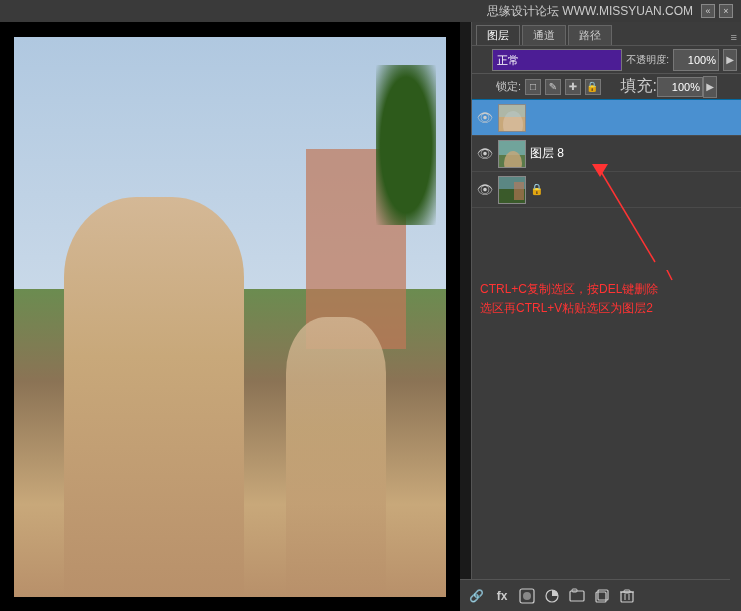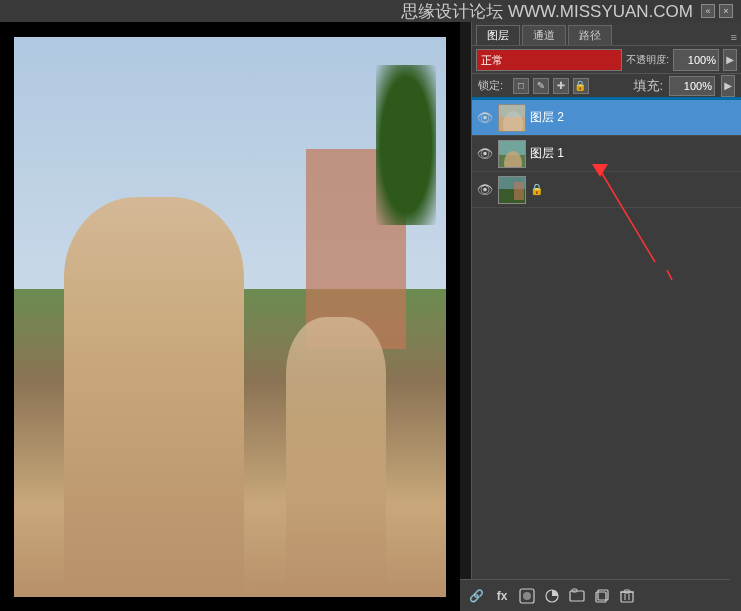--- a/index.html
+++ b/index.html
@@ -20,21 +20,21 @@
       height: 22px;
       background: #3a3a3a;
       display: flex;
       align-items: center;
       justify-content: flex-end;
       padding-right: 8px;
       z-index: 10;
     }
     .top-bar-text {
       color: #cccccc;
-      font-size: 17px;
+      font-size: 12px;
     }
     .top-bar-controls {
       display: flex;
       gap: 4px;
       margin-left: 8px;
     }
     .top-btn {
       width: 14px;
       height: 14px;
       background: #555;
@@ -121,27 +121,28 @@
       align-items: center;
       height: 28px;
       background: #3c3c3c;
       padding: 2px 4px;
       gap: 4px;
       border-bottom: 1px solid #555;
     }
     .layer-mode-select {
       flex: 1;
       height: 22px;
-      background: #b91c1c;
+      background: #4c1d95;
       border: 1px solid #777;
       color: #fff;
       font-size: 11px;
       padding: 0 4px;
       appearance: none;
       cursor: pointer;
+      margin-left: 16px;
     }
     .opacity-label {
       color: #ccc;
       font-size: 10px;
     }
     .opacity-input {
       width: 46px;
       height: 22px;
       background: #555;
       border: 1px solid #777;
@@ -161,23 +162,22 @@
       display: flex;
       align-items: center;
       justify-content: center;
     }
 
     
     .lock-row {
       display: flex;
       align-items: center;
       height: 26px;
-      padding: 0 6px;
-      gap: 6px;
-      border-bottom: 3px solid #0369a1;
+      padding: 0 24px;
+      border-bottom: 1px solid #0369a1;
       background: #3c3c3c;
     }
     .lock-label {
       color: #ccc;
       font-size: 11px;
       margin-right: 4px;
     }
     .lock-icons {
       display: flex;
       gap: 4px;
@@ -189,21 +189,21 @@
       border: 1px solid #777;
       color: #ccc;
       font-size: 10px;
       cursor: pointer;
       display: flex;
       align-items: center;
       justify-content: center;
     }
     .fill-label {
       color: #ccc;
-      font-size: 13px;
+      font-size: 16px;
       margin-left: auto;
     }
     .fill-input {
       width: 46px;
       height: 20px;
       background: #555;
       border: 1px solid #777;
       color: #fff;
       font-size: 11px;
       text-align: right;
@@ -444,33 +444,32 @@
 
     <div class="layer-item active">
       <div class="layer-eye">👁</div>
       <div class="layer-thumb thumb-layer2">
         <svg width="28" height="28" viewBox="0 0 28 28">
           <rect width="28" height="28" fill="#c8a87a"></rect>
           <ellipse cx="14" cy="20" rx="10" ry="14" fill="#d4b896"></ellipse>
           <rect x="0" y="0" width="28" height="12" fill="#87CEEB" opacity="0.4"></rect>
         </svg>
       </div>
-      <span class="layer-name">图层 2</span>
     </div>
 
     <div class="layer-item normal">
       <div class="layer-eye">👁</div>
       <div class="layer-thumb thumb-layer1">
         <svg width="28" height="28" viewBox="0 0 28 28">
           <rect width="28" height="28" fill="#5a7a4a"></rect>
           <rect x="0" y="0" width="28" height="14" fill="#87CEEB" opacity="0.5"></rect>
           <ellipse cx="14" cy="22" rx="9" ry="12" fill="#c8a87a" opacity="0.8"></ellipse>
         </svg>
       </div>
-      <span class="layer-name">图层 1</span>
+      <span class="layer-name">图层 8</span>
     </div>
 
     <div class="layer-item normal">
       <div class="layer-eye">👁</div>
       <div class="layer-thumb thumb-bg">
         <svg width="28" height="28" viewBox="0 0 28 28">
           <rect width="28" height="28" fill="#3a5a2a"></rect>
           <rect x="0" y="0" width="28" height="12" fill="#6a9aaa" opacity="0.7"></rect>
           <rect x="15" y="5" width="10" height="18" fill="#c07858" opacity="0.6"></rect>
         </svg>
@@ -483,20 +482,23 @@
   <div class="annotation-area" style="position:relative; top:0; left:0; width:100%; height:130px; pointer-events:none;">
     <svg style="position:absolute;top:10px;left:0;width:270px;height:120px;">
 
       <line x1="200" y1="10" x2="155" y2="-80" stroke="#ff3333" stroke-width="1.5" marker-end="url(#arr)"></line>
       <defs>
         <marker id="arr" markerWidth="6" markerHeight="6" refX="3" refY="3" orient="auto">
           <path d="M0,0 L6,3 L0,6 Z" fill="#ff3333"></path>
         </marker>
       </defs>
     </svg>
+    <div style="position:absolute;top:20px;left:8px;color:#ff3333;font-size:12px;line-height:1.6;">
+      CTRL+C复制选区，按DEL键删除<br>选区再CTRL+V粘贴选区为图层2
+    </div>
   </div>
 
 </div>
 
 <div class="panel-bottom">
   <div class="bottom-tools">
     <button class="bottom-tool-btn">🔗</button>
     <button class="bottom-tool-btn" style="font-weight:bold;">fx</button>
     <button class="bottom-tool-btn">
       <svg width="16" height="16" viewBox="0 0 16 16">

